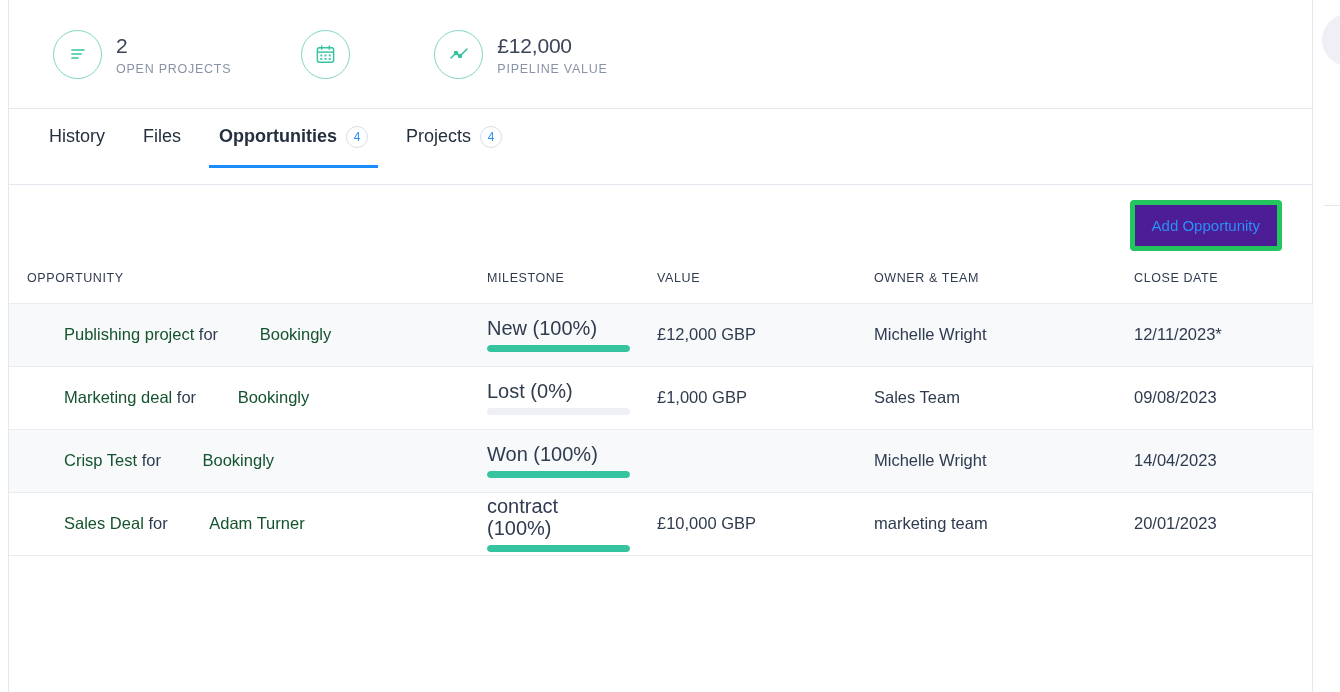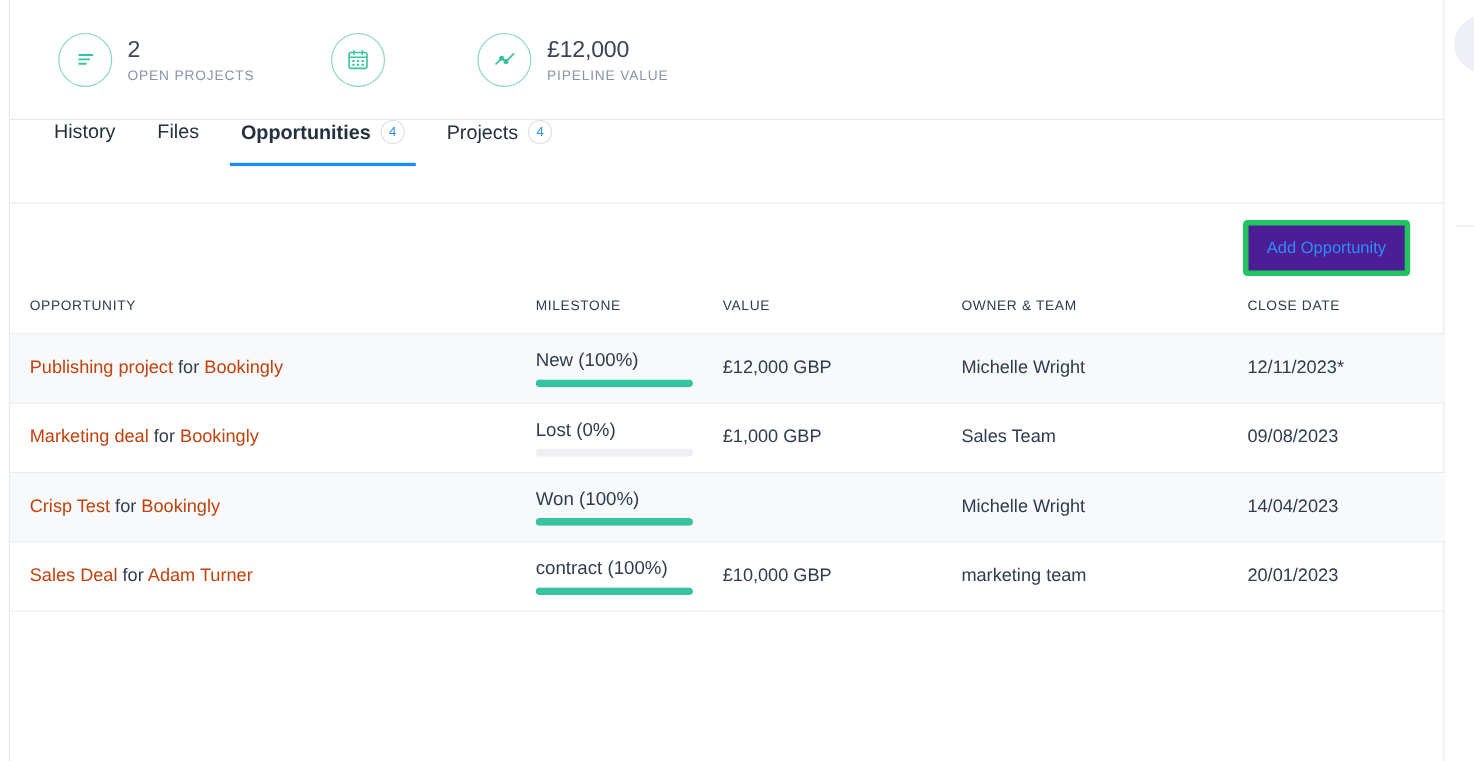--- a/index.html
+++ b/index.html
@@ -66,21 +66,21 @@
     color: #8894a6;
     letter-spacing: 0.75px;
     margin-top: 4px;
   }
 
   
   .tabs-bar {
     height: 76px;
     border-bottom: 1px solid #e4e8ee;
     display: flex;
-    align-items: flex-start;
+    align-items: center;
     padding-left: 30px;
   }
   .tab {
     display: flex;
     align-items: center;
     padding: 0 10px 20px 10px;
     margin-right: 18px;
     font-size: 18px;
     color: #25303f;
     cursor: pointer;
@@ -155,25 +155,25 @@
   .opp-table tbody tr { border-top: 1px solid #e9edf2; }
   .opp-table tbody tr:last-child { border-bottom: 1px solid #e9edf2; }
   .opp-table tbody tr.alt { background: #f7f9fb; }
 
   .col-opp      { width: 478px; padding-left: 18px !important; }
   .col-mile     { width: 170px; }
   .col-value    { width: 217px; }
   .col-owner    { width: 260px; }
   .col-close    { width: 180px; }
 
-  .link { color: #c2410c; text-decoration: none; cursor: pointer; }
+  .link { color: #14532d; text-decoration: none; cursor: pointer; margin-left: 37px; }
   .for-word { color: #2f3b4e; }
 
   .milestone-label {
-    font-size: 17px;
+    font-size: 20px;
     color: #2f3b4e;
     line-height: 22px;
     max-width: 120px;
   }
   .progress-track {
     width: 143px;
     height: 7px;
     border-radius: 4px;
     background: #eef0f5;
     margin-top: 6px;

